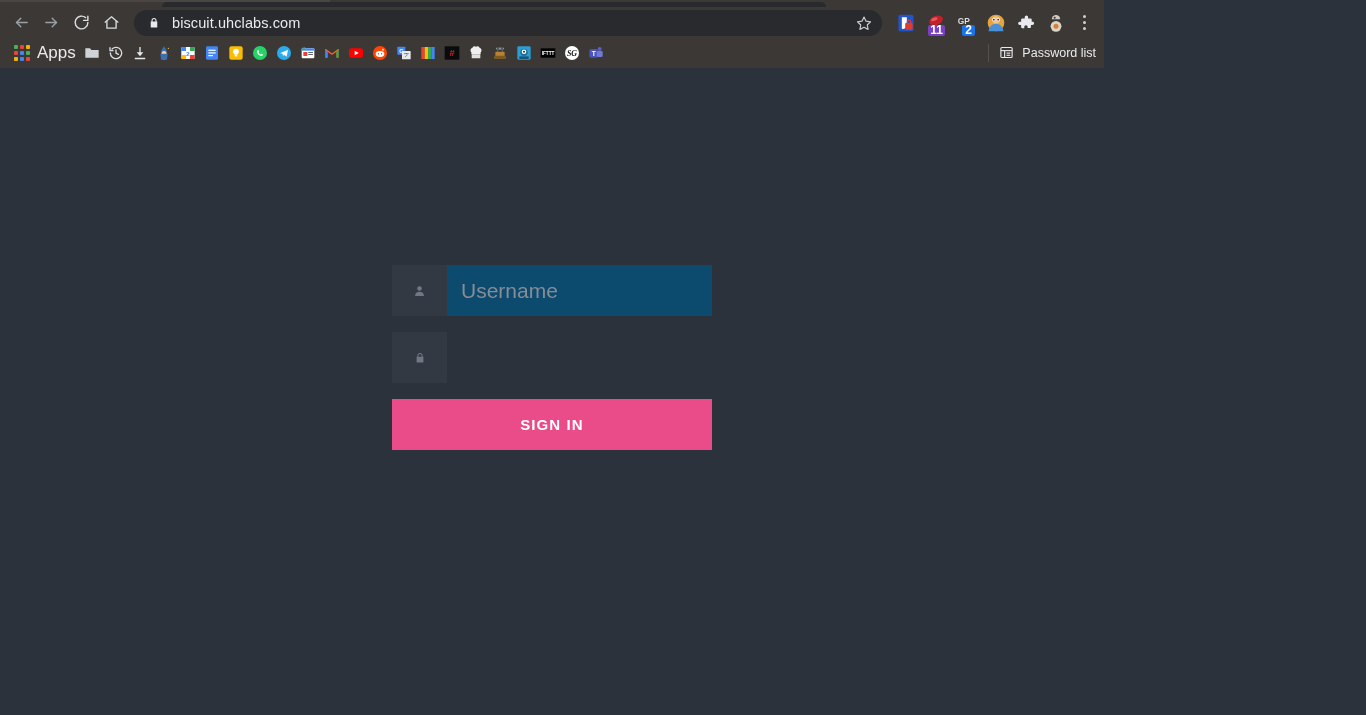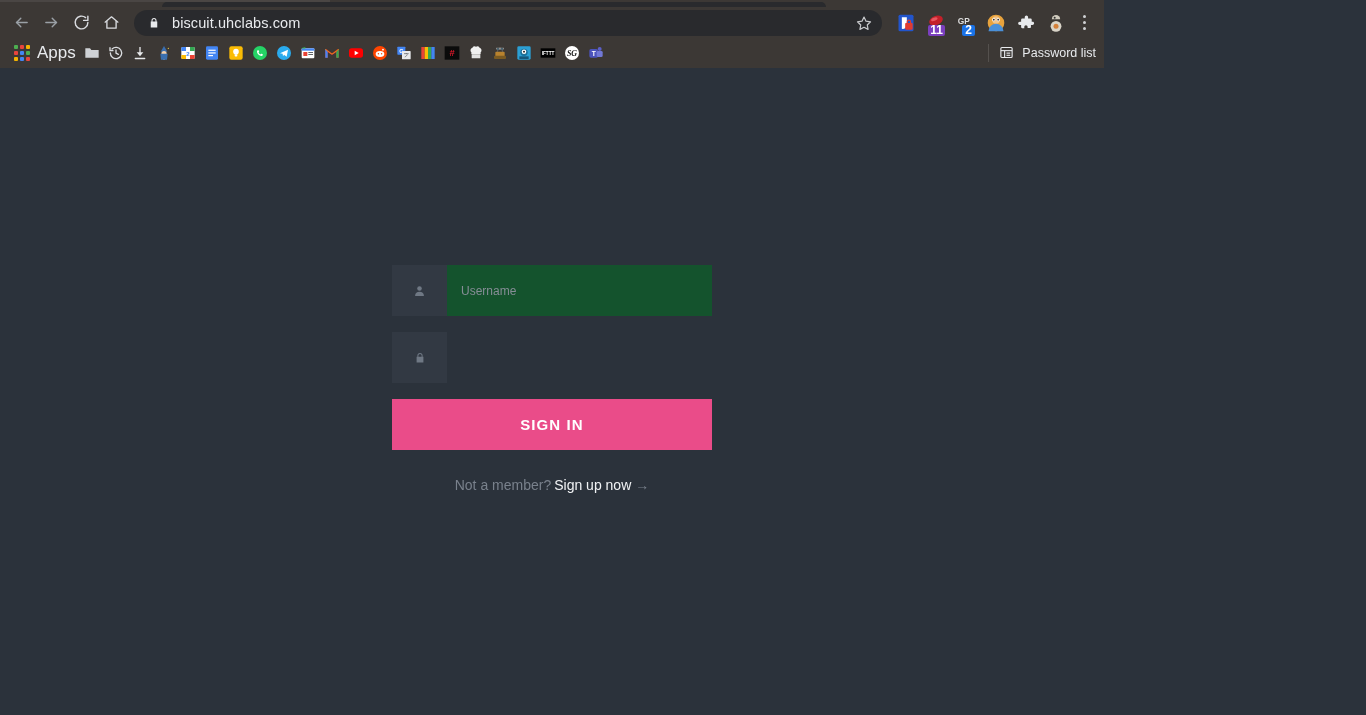--- a/index.html
+++ b/index.html
@@ -146,25 +146,25 @@
   .field .prefix {
     width: 55px;
     background: #323943;
     display: flex;
     align-items: center;
     justify-content: center;
     flex: 0 0 auto;
   }
   .field input {
     flex: 1 1 auto;
-    background: #14532d;
+    background: #0c4a6e;
     border: none;
     outline: none;
     color: #dfe3e8;
-    font-size: 12px;
+    font-size: 21px;
     font-family: "Liberation Sans", sans-serif;
     padding: 0 14px;
     min-width: 0;
   }
   .field input::placeholder { color: #868d96; opacity: 1; }
 
   .signin-btn {
     display: block;
     width: 100%;
     height: 51px;
@@ -541,20 +541,17 @@
       <div class="field">
         <span class="prefix">
           <svg width="12" height="14" viewBox="0 0 24 24" fill="#6f7884">
             <path d="M17.2 9.6V7.1a5.2 5.2 0 0 0-10.4 0v2.5H5.2V21h13.6V9.6h-1.6zm-8.4 0V7.1a3.2 3.2 0 0 1 6.4 0v2.5H8.8z"></path>
           </svg>
         </span>
       </div>
 
       <button class="signin-btn" type="submit">SIGN IN</button>
 
-      <div class="signup-row">
-        <span class="muted">Not a member?</span><a class="link" href="#">Sign up now</a><span class="arrow">→</span>
-      </div>
 
     </form>
   </div>
 
 </div>
 
 </body></html>

